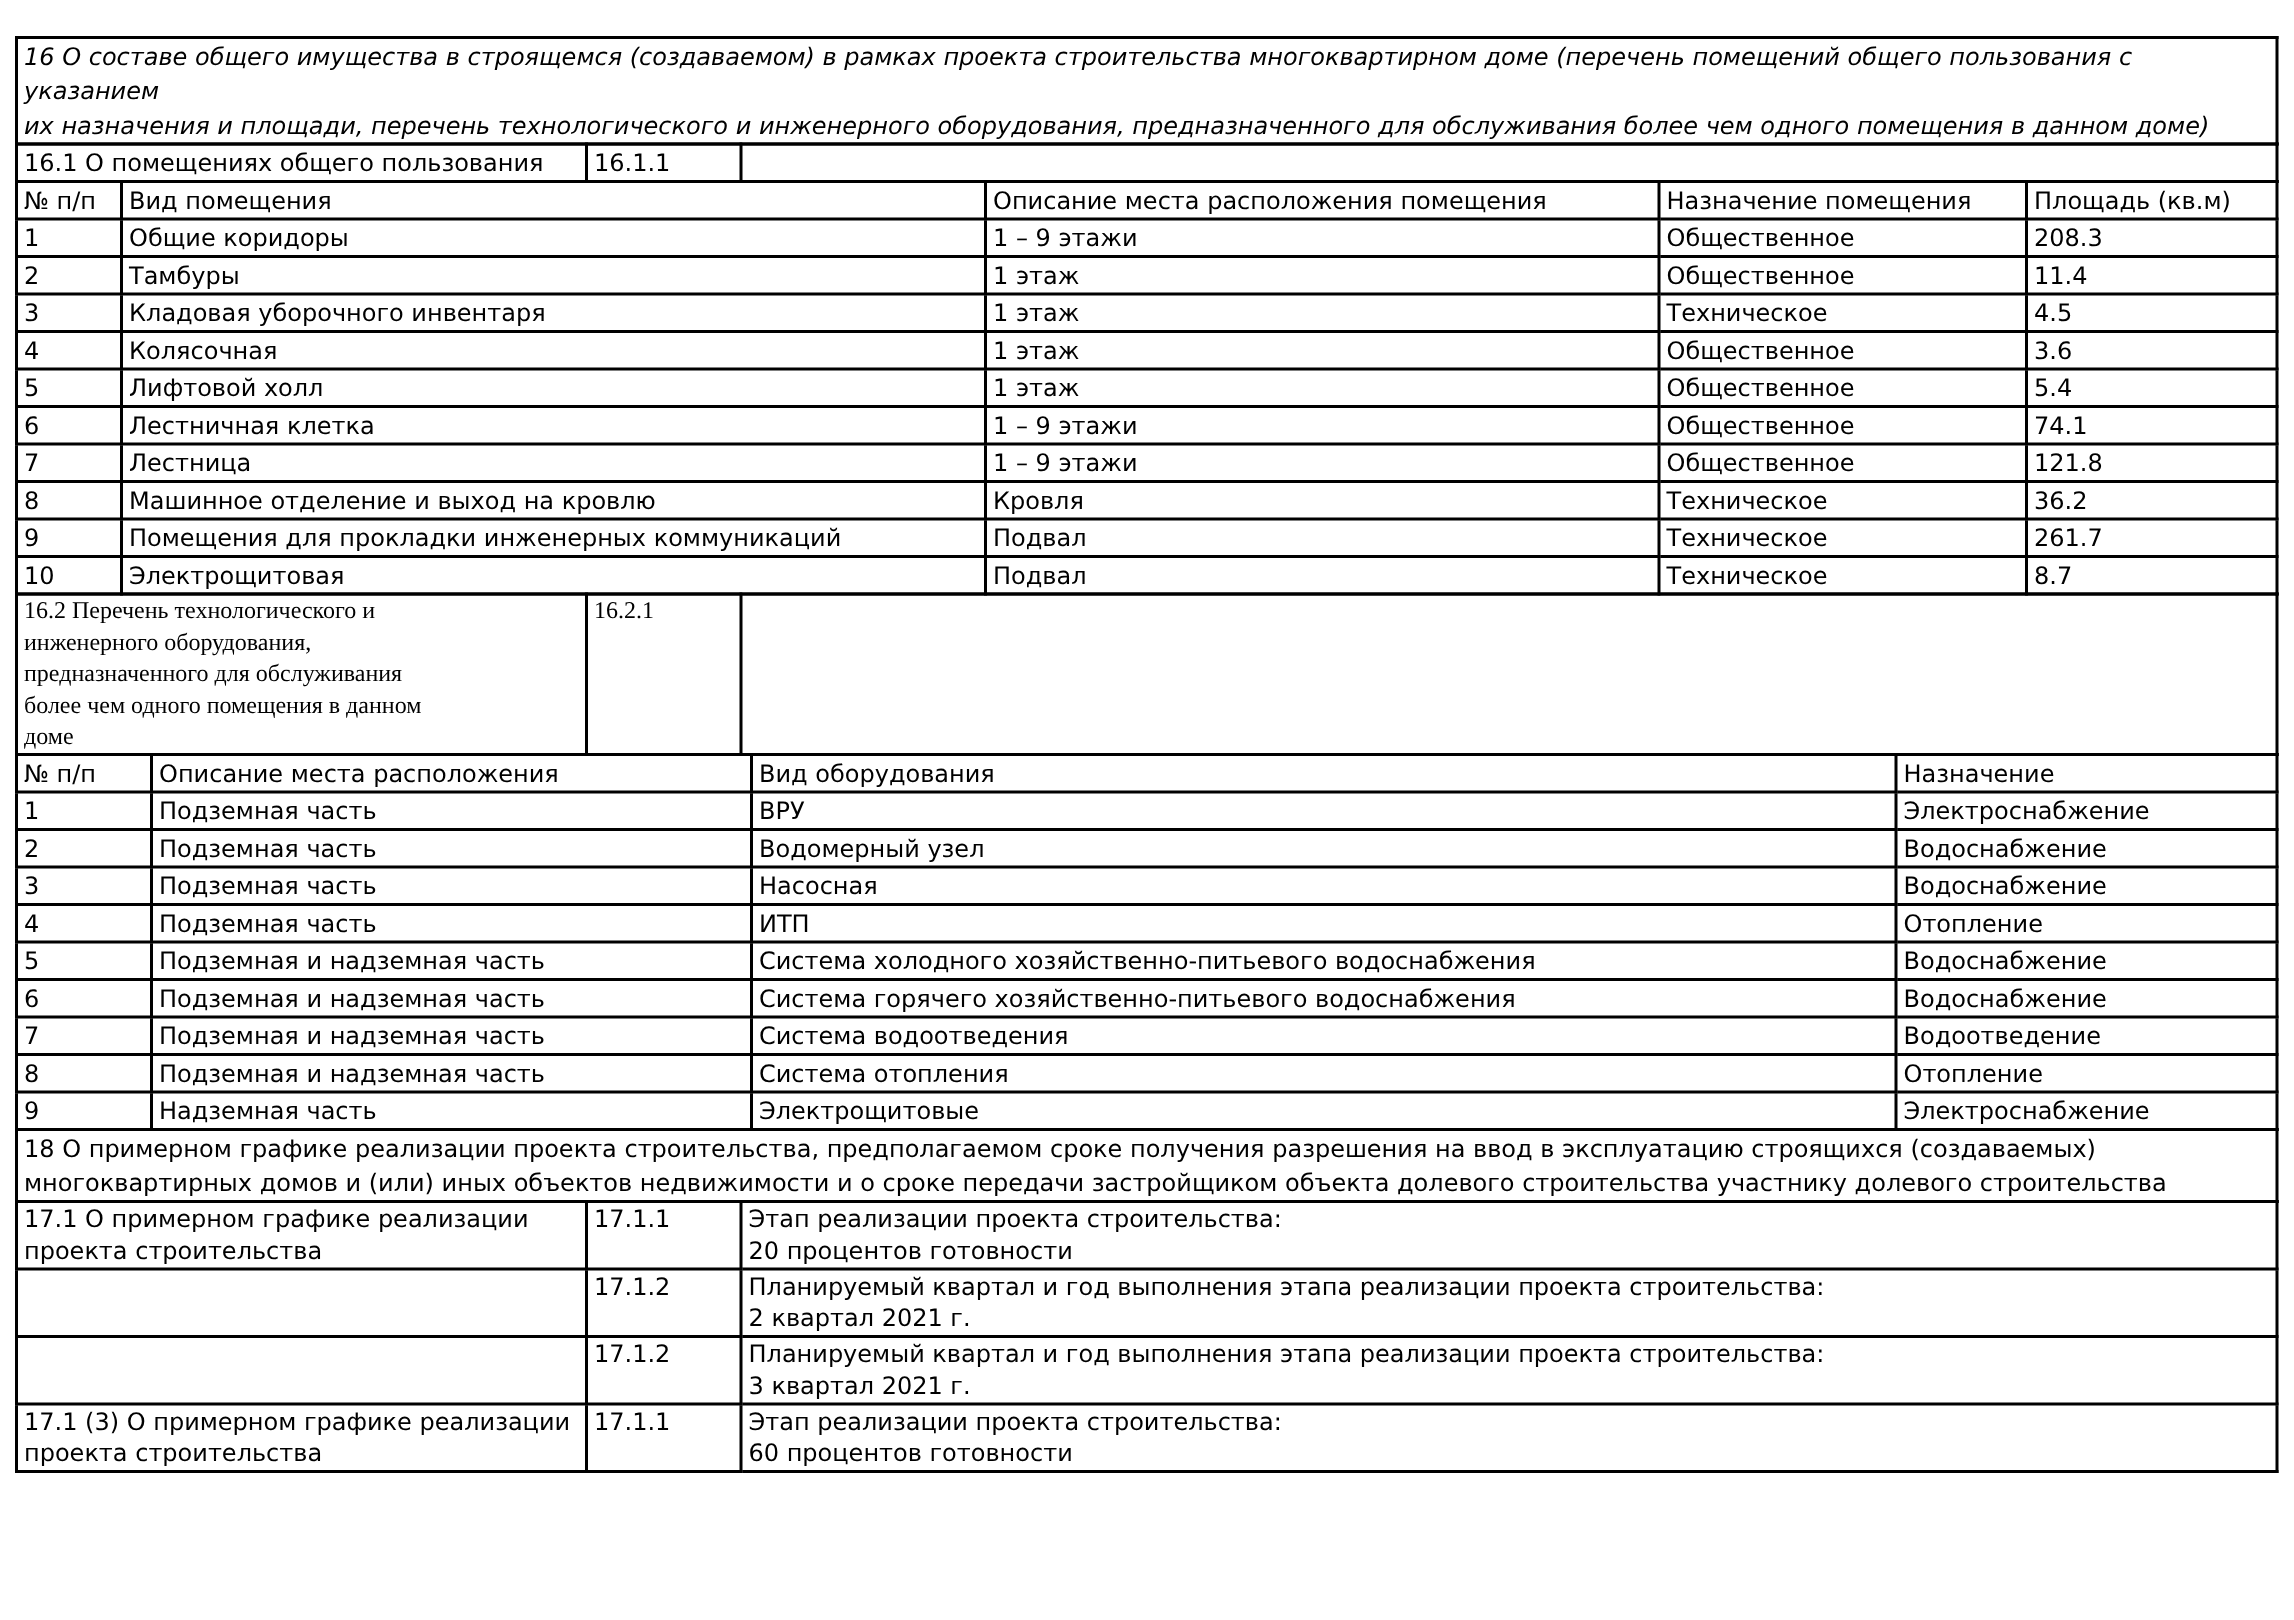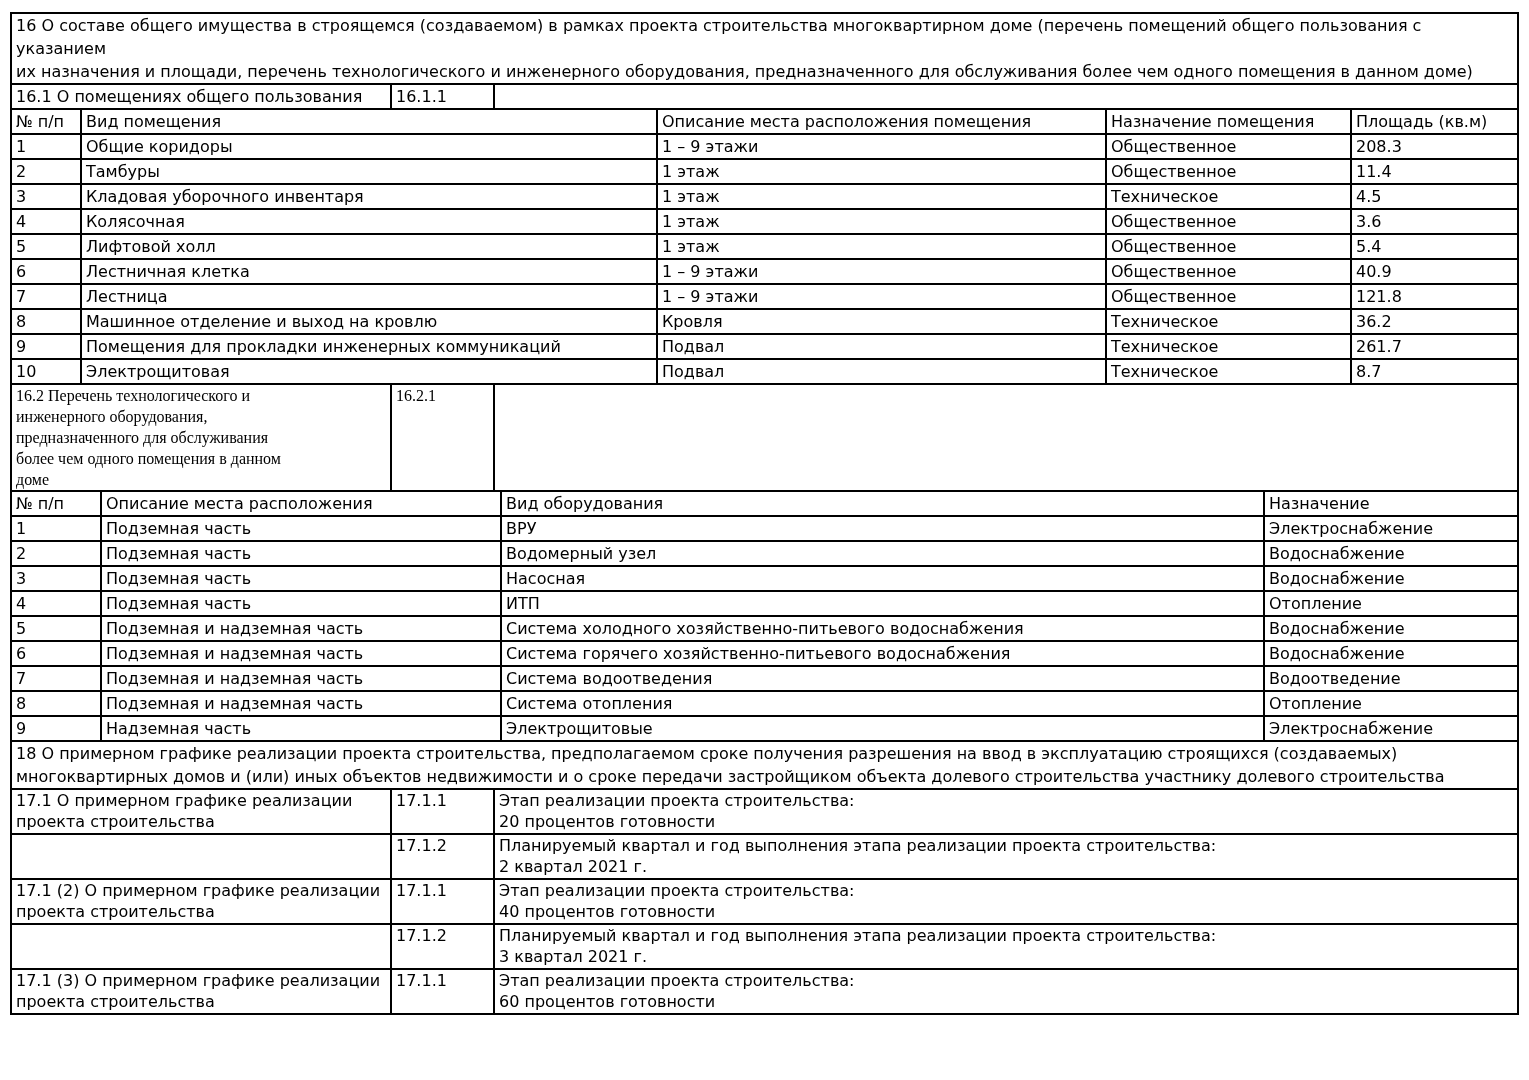--- a/index.html
+++ b/index.html
@@ -12,21 +12,21 @@
   }
   body { width: 1529px; height: 1080px; overflow: hidden; }
   .doc { position: absolute; top: 8px; left: 10px; width: 1507px; }
 
   table.t {
     border-collapse: collapse;
     table-layout: fixed;
     width: 1507px;
     margin-top: -2px;
   }
-  table.t.first { margin-top: 4px; }
+  table.t.first { margin-top: 16px; font-style: italic; }
   .t td, .t th {
     border: 2px solid #000000;
     padding: 0 4px;
     vertical-align: top;
     text-align: left;
     font-weight: normal;
     overflow: hidden;
   }
 
   
@@ -137,21 +137,21 @@
           <td>Лифтовой холл</td>
           <td>1 этаж</td>
           <td>Общественное</td>
           <td>5.4</td>
         </tr>
         <tr>
           <td>6</td>
           <td>Лестничная клетка</td>
           <td>1 – 9 этажи</td>
           <td>Общественное</td>
-          <td>40.9</td>
+          <td>74.1</td>
         </tr>
         <tr>
           <td>7</td>
           <td>Лестница</td>
           <td>1 – 9 этажи</td>
           <td>Общественное</td>
           <td>121.8</td>
         </tr>
         <tr>
           <td>8</td>
@@ -301,29 +301,20 @@
 
     <tr>
       <td class="h43 sub-lbl"></td>
       <td class="h43 code-cell">17.1.2</td>
       <td class="h43">
         <div class="caption-line">Планируемый квартал и год выполнения этапа реализации проекта строительства:</div>
         <div class="caption-line bold">2 квартал 2021 г.</div>
       </td>
     </tr>
 
-    <tr>
-      <td class="h43 sub-lbl">17.1 (2) О примерном графике реализации
-проекта строительства</td>
-      <td class="h43 code-cell">17.1.1</td>
-      <td class="h43">
-        <div class="caption-line">Этап реализации проекта строительства:</div>
-        <div class="caption-line bold">40 процентов готовности</div>
-      </td>
-    </tr>
 
     <tr>
       <td class="h43 sub-lbl"></td>
       <td class="h43 code-cell">17.1.2</td>
       <td class="h43">
         <div class="caption-line">Планируемый квартал и год выполнения этапа реализации проекта строительства:</div>
         <div class="caption-line bold">3 квартал 2021 г.</div>
       </td>
     </tr>
 

